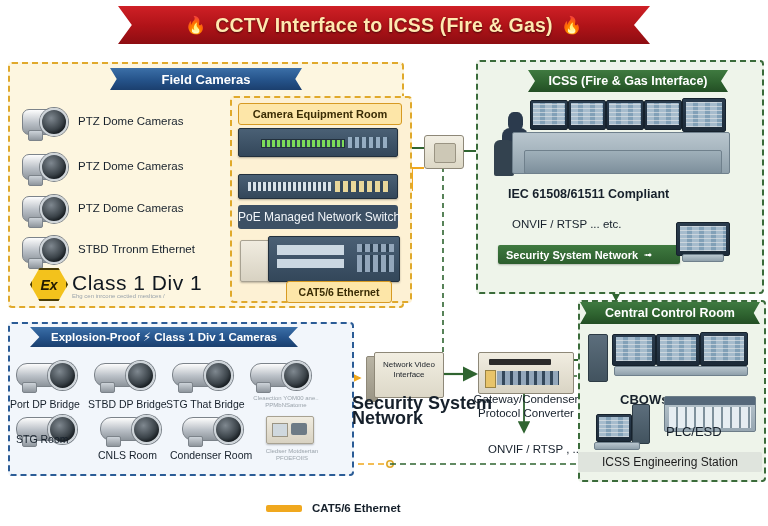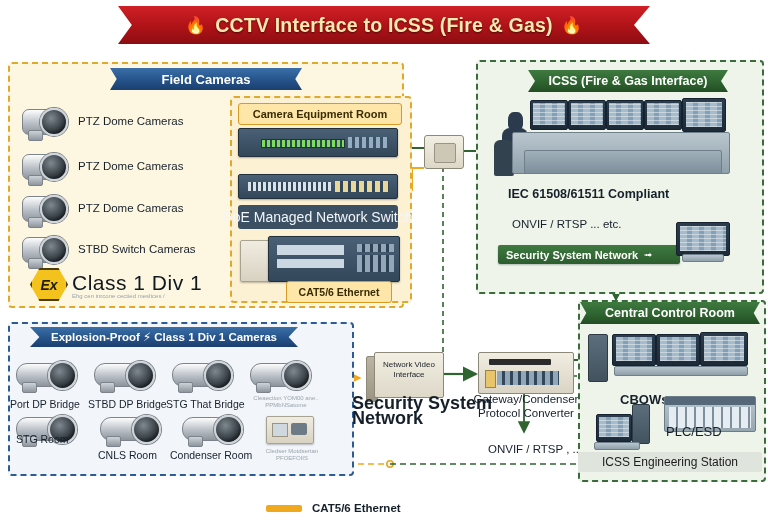--- a/index.html
+++ b/index.html
@@ -59,23 +59,23 @@
 
   .tagbox{
     position:absolute;display:flex;align-items:center;justify-content:center;
     background:#fde6a8;border:1.5px solid #d79a22;border-radius:3px;
     color:#3a2c05;font-weight:bold;white-space:nowrap;
   }
   .t-cer{left:238px;top:103px;width:162px;height:20px;font-size:11px;}
   .t-cat{left:286px;top:281px;width:104px;height:20px;font-size:10.5px;}
 
   .darkbox{
-    position:absolute;display:flex;align-items:center;justify-content:center;
+    position:absolute;display:flex;align-items:center;
     background:#3c5064;color:#f2f6fa;border-radius:3px;
-    font-size:14px;white-space:nowrap;
+    font-size:12px;white-space:nowrap;
   }
   .b-poe{left:238px;top:205px;width:160px;height:24px;}
 
   .greenbar{
     position:absolute;display:flex;align-items:center;
     background:linear-gradient(180deg,#3f7a40,#2c5d2d);color:#fff;
     font-weight:bold;font-size:11px;padding-left:8px;white-space:nowrap;
     border-radius:2px;box-shadow:0 1px 2px rgba(0,0,0,.25);
   }
   .g-ssn{left:498px;top:245px;width:174px;height:19px;}
@@ -315,21 +315,21 @@
       <div class="cam-mount"></div>
       <div class="cam-lens"></div>
   </div>
   <div class="lbl cam-lbl l-c3">PTZ Dome Cameras</div>
 
   <div class="cam" style="left:20px;top:234px;">
     <div class="cam-body"></div>
       <div class="cam-mount"></div>
       <div class="cam-lens"></div>
   </div>
-  <div class="lbl cam-lbl l-c4">STBD Switch Cameras</div>
+  <div class="lbl cam-lbl l-c4">STBD Trronm Ethernet</div>
 
   <div class="c1d1">
     <div class="ex-hex">Ex</div>
     <div class="c1d1-txt">
       <div class="c1d1-main">Class 1  Div 1</div>
       <div class="c1d1-sub">Ehg cen inrcone cectied mesltces /</div>
     </div>
   </div>
 
   <div class="panel p-cer"></div>

